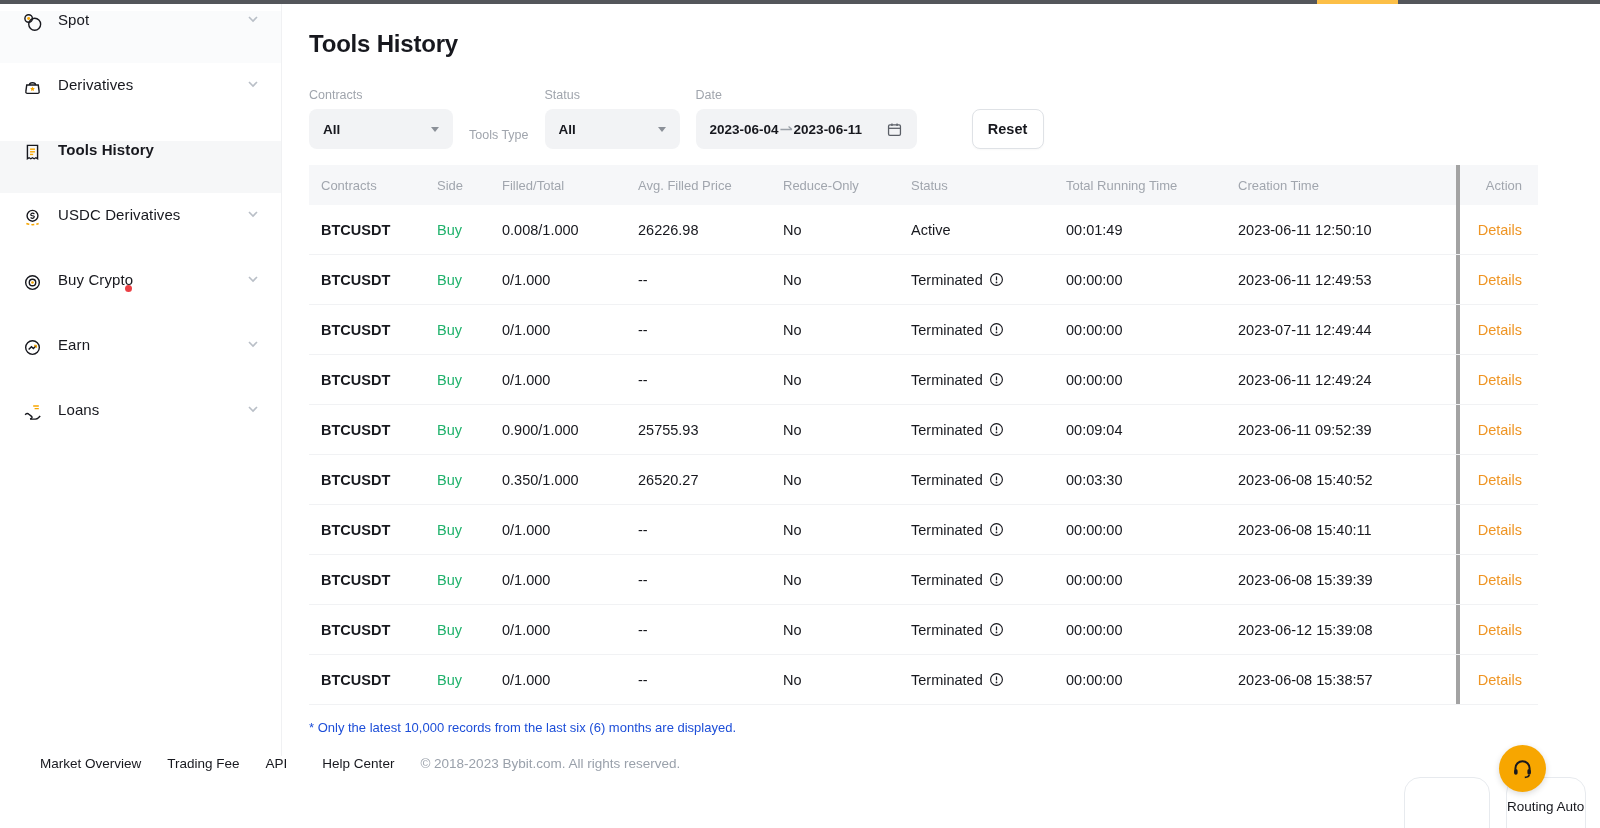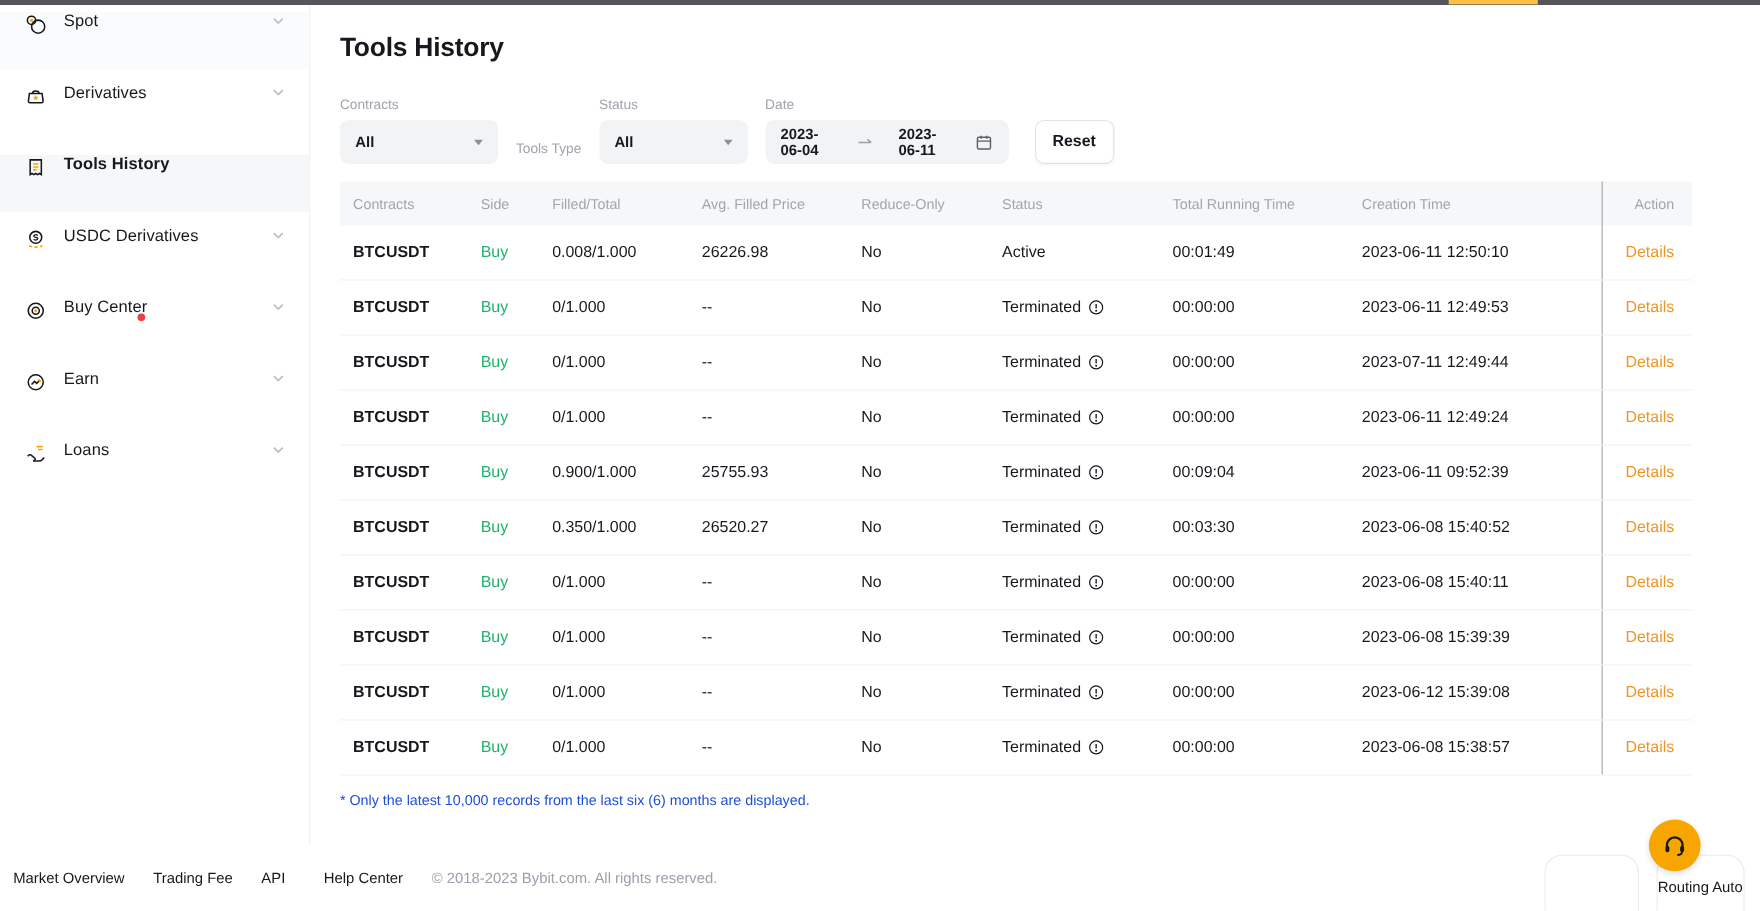--- a/index.html
+++ b/index.html
@@ -30,45 +30,45 @@
 
   .filters { margin-top:30px; display:flex; align-items:flex-end; }
   .fgroup { margin-right:16px; }
   .fgroup .flabel { font-size:12.5px; color:#a0a5ad; margin-bottom:7px; }
   .fbox { height:40px; background:#f2f3f5; border-radius:8px; display:flex; align-items:center;
     padding:0 14px; cursor:pointer; }
   .fbox .fval { font-size:13.5px; font-weight:700; }
   .w144 { width:144px; } .w135 { width:135px; }
   .caret { margin-left:auto; width:0; height:0; border-left:4.5px solid transparent;
     border-right:4.5px solid transparent; border-top:5.5px solid #8b9098; }
-  .datebox { width:221px; gap:23px; }
+  .datebox { width:221px; gap:0; }
   .datebox .dval { font-size:13.5px; font-weight:700; }
-  .reset-btn { margin-left:8px; height:40px; width:72px; background:#fff; border:1px solid #dfe2e6;
+  .reset-btn { margin-left:39px; height:40px; width:72px; background:#fff; border:1px solid #dfe2e6;
     border-radius:8px; font-size:14.5px; font-weight:700; color:#17181e; cursor:pointer;
     font-family:inherit; box-shadow:0 1px 2px rgba(0,0,0,.03); }
 
   
   .tbl { margin-top:16px; width:1229px; }
   .thead, .trow { display:grid;
     grid-template-columns:116px 65px 136px 145px 128px 155px 172px 230px 82px; align-items:center; }
   .thead { height:40px; background:#f6f7f9; color:#a1a6ae; font-size:13px; }
   .trow { height:50px; border-bottom:1px solid #f1f2f4; font-size:14.5px; font-weight:500; }
   .cell { padding-left:12px; white-space:nowrap; }
   .c-contracts { font-weight:700; }
   .c-side { color:#20b26c; }
   .c-status { display:flex; align-items:center; gap:6px; }
-  .c-action { height:100%; border-left:1px solid #a3a3a3; display:flex; align-items:center;
+  .c-action { height:100%; border-left:4px solid #a3a3a3; display:flex; align-items:center;
     justify-content:flex-end; padding-right:16px; padding-left:0; }
   .thead .c-action { color:#a1a6ae; }
   .details { color:#ef9524; cursor:pointer; text-decoration:none; }
   .footnote { margin-top:15px; font-size:13px; color:#1d4ed8; }
 
   
-  .footer { position:fixed; left:0; bottom:0; width:1600px; height:60px; background:#fff; z-index:20;
-    display:flex; align-items:center; padding-left:12px; }
+  .footer { position:fixed; left:0; bottom:12px; width:1600px; height:60px; background:#fff; z-index:20;
+    display:flex; align-items:flex-start; padding-left:40px; }
   .footer .flink { font-size:13.5px; font-weight:500; color:#17181e; margin-right:26px; cursor:pointer; }
   .footer .flink:nth-child(3) { margin-right:35px; }
   .footer .copyright { font-size:13.5px; color:#9aa1ab; }
 
   
   .pill { position:fixed; top:777px; height:70px; background:#fff; border:1px solid #e7eaee;
     border-radius:16px; z-index:25; }
   .pill1 { left:1404px; width:86px; }
   .pill2 { left:1506px; width:80px; }
   .routing { position:fixed; top:799px; left:1507px; font-size:13.5px; font-weight:500; z-index:26; }
@@ -146,21 +146,21 @@
   </div>
 
   <div class="side-item">
     <span class="sicon">
       <svg viewBox="0 0 24 24" width="21" height="21" fill="none" stroke="#17181e" stroke-width="1.6">
         <circle cx="12" cy="12" r="7.8"></circle>
           <circle cx="12" cy="12" r="3.7"></circle>
         <circle cx="12" cy="12" r="1.5" fill="#f7a600" stroke="none"></circle>
         </svg>
     </span>
-    <span class="lbl">Buy Center</span>
+    <span class="lbl">Buy Crypto</span>
     <span class="red-dot"></span>
     <span class="chev">
       <svg width="16" height="16" viewBox="0 0 16 16" fill="none" stroke="#b9bfc7" stroke-width="1.6">
           <path d="M4 6 l4 4 4 -4"></path>
         </svg>
     </span>
   </div>
 
   <div class="side-item">
     <span class="sicon">

